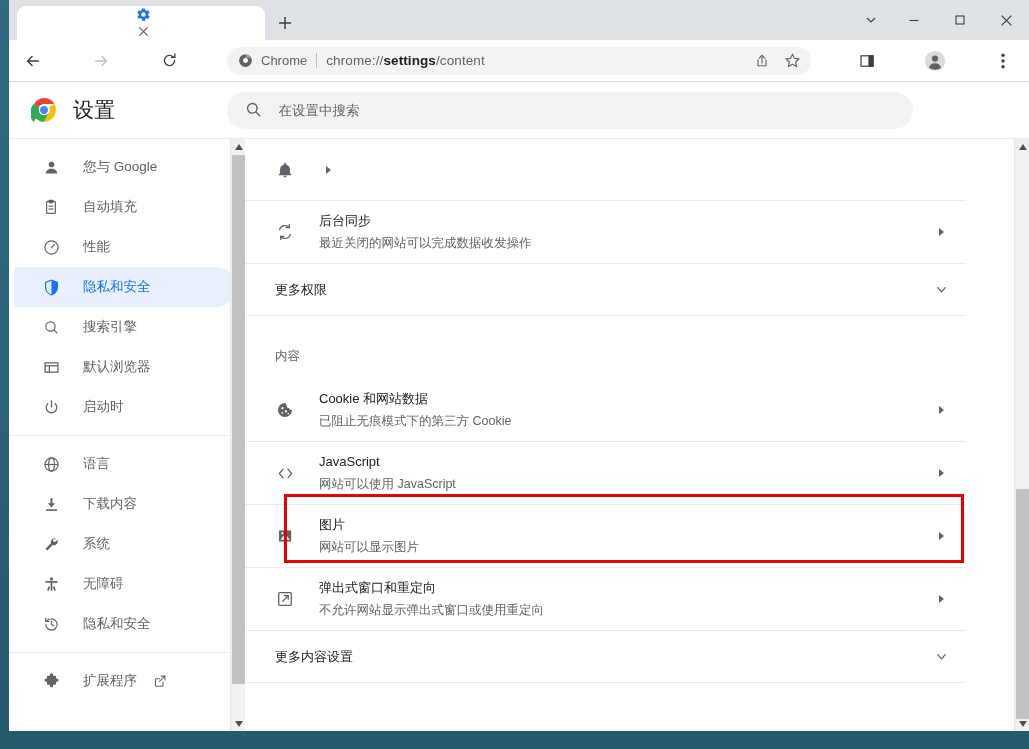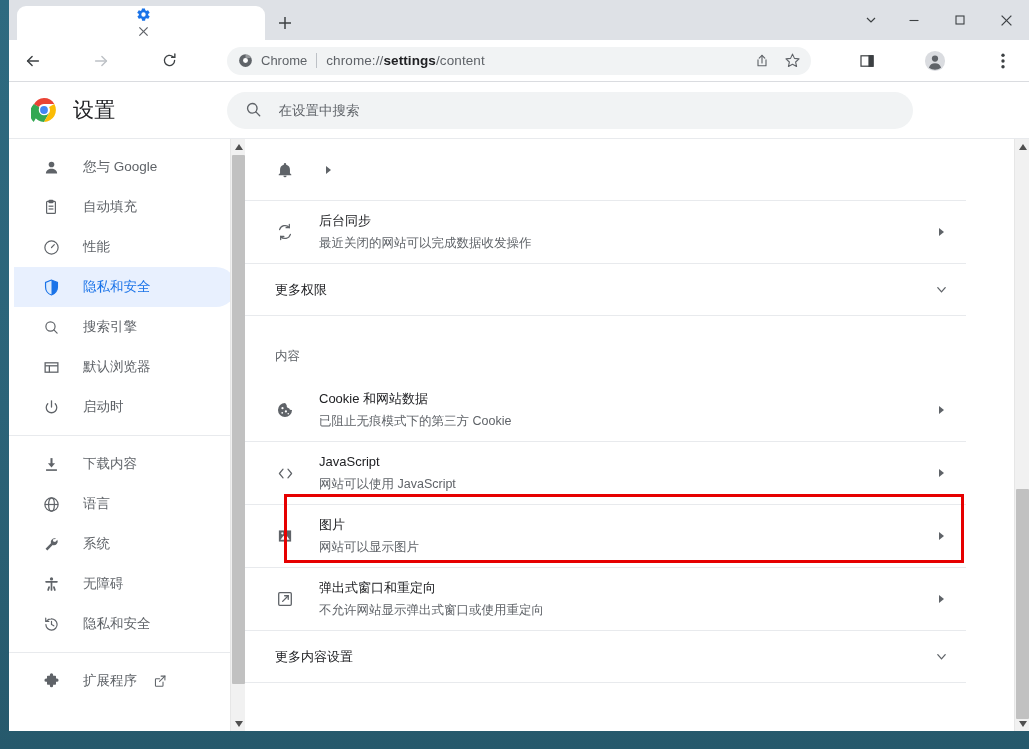--- a/index.html
+++ b/index.html
@@ -474,37 +474,37 @@
                 <line x1="10" y1="2.2" x2="10" y2="9.4"></line>
             </svg>
           </span>
           <span>启动时</span>
         </div>
       </div>
 
       <div class="sb-group">
         <div class="sb-item">
           <span class="sb-ico">
+            <svg width="17" height="17" viewBox="0 0 20 20" fill="none" stroke="currentColor" stroke-width="1.4">
+              <circle cx="10" cy="10" r="7.8"></circle>
+                <ellipse cx="10" cy="10" rx="3.4" ry="7.8"></ellipse>
+                <line x1="2.2" y1="10" x2="17.8" y2="10"></line>
+            </svg>
+          </span>
+          <span>语言</span>
+        </div>
+        <div class="sb-item">
+          <span class="sb-ico">
             <svg width="17" height="17" viewBox="0 0 20 20" fill="currentColor">
               <rect x="8.8" y="2.5" width="2.4" height="7"></rect>
               <polygon points="5.8,8.6 14.2,8.6 10,13.6"></polygon>
               <rect x="3.6" y="15.6" width="12.8" height="1.9"></rect>
             </svg>
           </span>
           <span>下载内容</span>
-        </div>
-        <div class="sb-item">
-          <span class="sb-ico">
-            <svg width="17" height="17" viewBox="0 0 20 20" fill="none" stroke="currentColor" stroke-width="1.4">
-              <circle cx="10" cy="10" r="7.8"></circle>
-                <ellipse cx="10" cy="10" rx="3.4" ry="7.8"></ellipse>
-                <line x1="2.2" y1="10" x2="17.8" y2="10"></line>
-            </svg>
-          </span>
-          <span>语言</span>
         </div>
         <div class="sb-item">
           <span class="sb-ico">
             <svg width="17" height="17" viewBox="0 0 20 20" fill="currentColor">
               <path d="M15.6 3.1a4.6 4.6 0 00-6.3 5.5L3 14.9l2.1 2.1 6.3-6.3a4.6 4.6 0 005.5-6.3l-2.6 2.6-2.2-.6-.6-2.2z"></path>
             </svg>
           </span>
           <span>系统</span>
         </div>
         <div class="sb-item">

